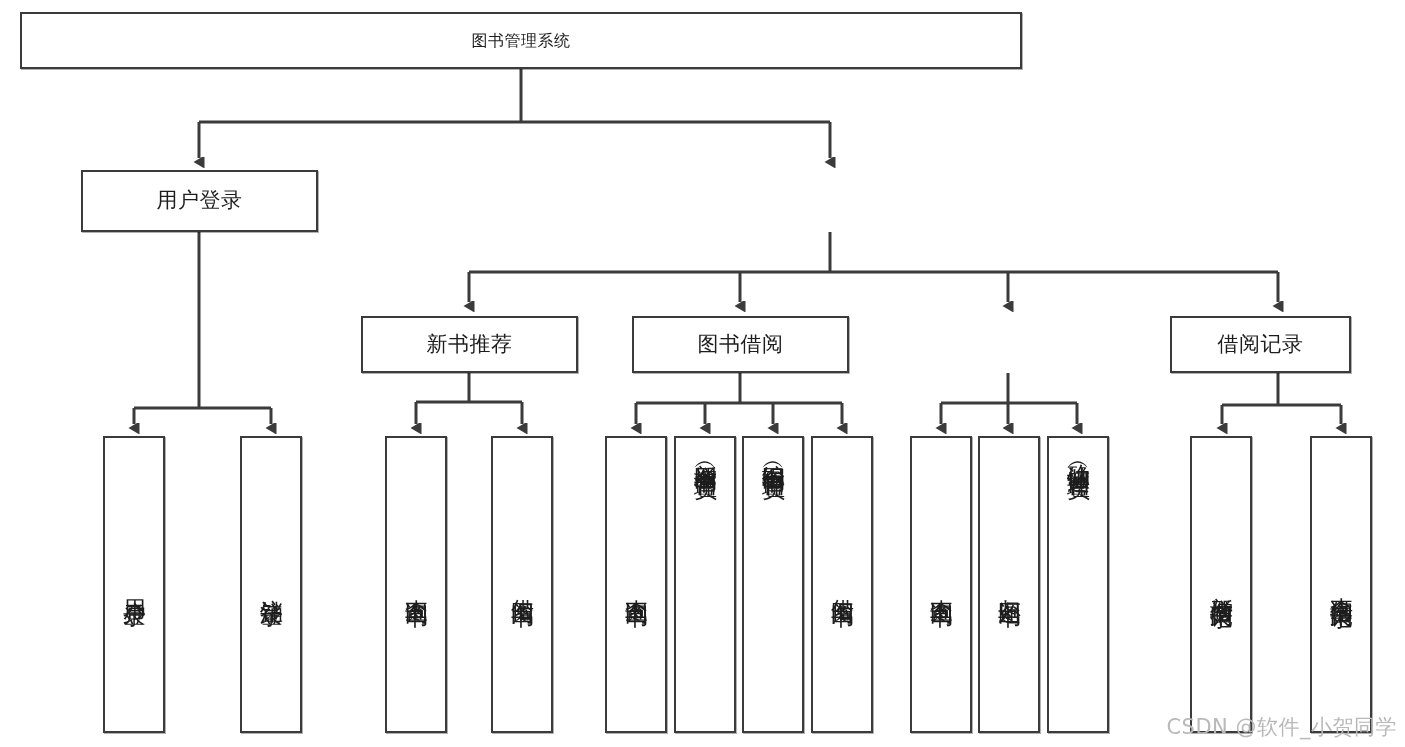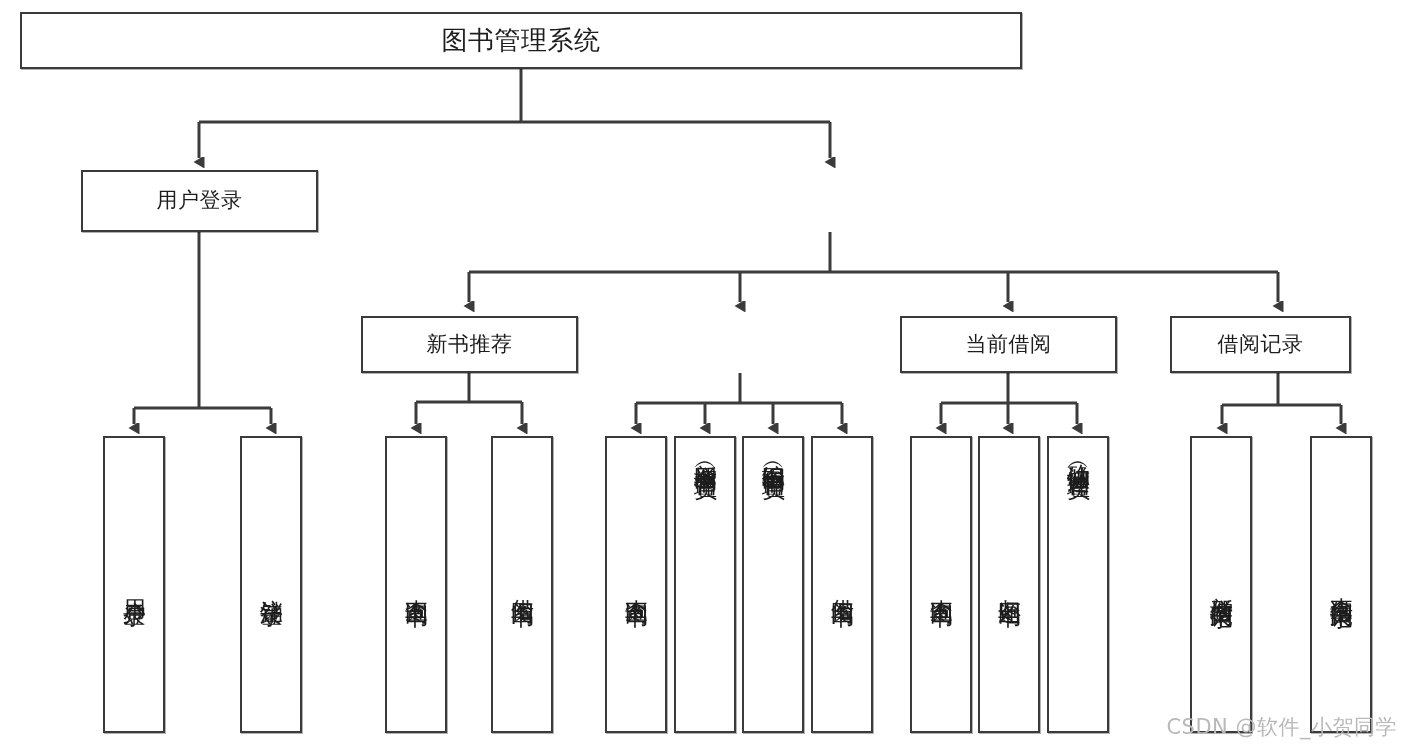--- a/index.html
+++ b/index.html
@@ -40,21 +40,21 @@
     display: block;
     text-align: center;
     letter-spacing: 0.5px;
   }
   .node.horizontal .label {
     font-size: 21px;
     line-height: 1.2;
     white-space: nowrap;
   }
   .node.root .label {
-    font-size: 26px;
+    font-size: 16px;
   }
   .node.vertical {
     align-items: flex-start;
     justify-content: center;
     padding-top: 8px;
   }
   .node.vertical .label {
     writing-mode: vertical-rl;
     text-orientation: upright;
     font-size: 23px;
@@ -139,22 +139,22 @@
     <span class="label">图书管理系统</span>
   </div>
 
   <div class="node horizontal" style="left:81px; top:170px; width:237px; height:62px;">
     <span class="label">用户登录</span>
   </div>
 
   <div class="node horizontal" style="left:361px; top:316px; width:217px; height:57px;">
     <span class="label">新书推荐</span>
   </div>
-  <div class="node horizontal" style="left:900px; top:316px; width:217px; height:57px;">
-    <span class="label">当前借阅</span>
+  <div class="node horizontal" style="left:632px; top:316px; width:217px; height:57px;">
+    <span class="label">图书借阅</span>
   </div>
   <div class="node horizontal" style="left:1170px; top:316px; width:181px; height:57px;">
     <span class="label">借阅记录</span>
   </div>
 
   <div class="node vertical center-v" style="left:103px; top:436px; width:62px; height:297px;">
     <span class="label">用户登录</span>
   </div>
   <div class="node vertical center-v" style="left:240px; top:436px; width:62px; height:297px;">
     <span class="label">注销登录</span>

